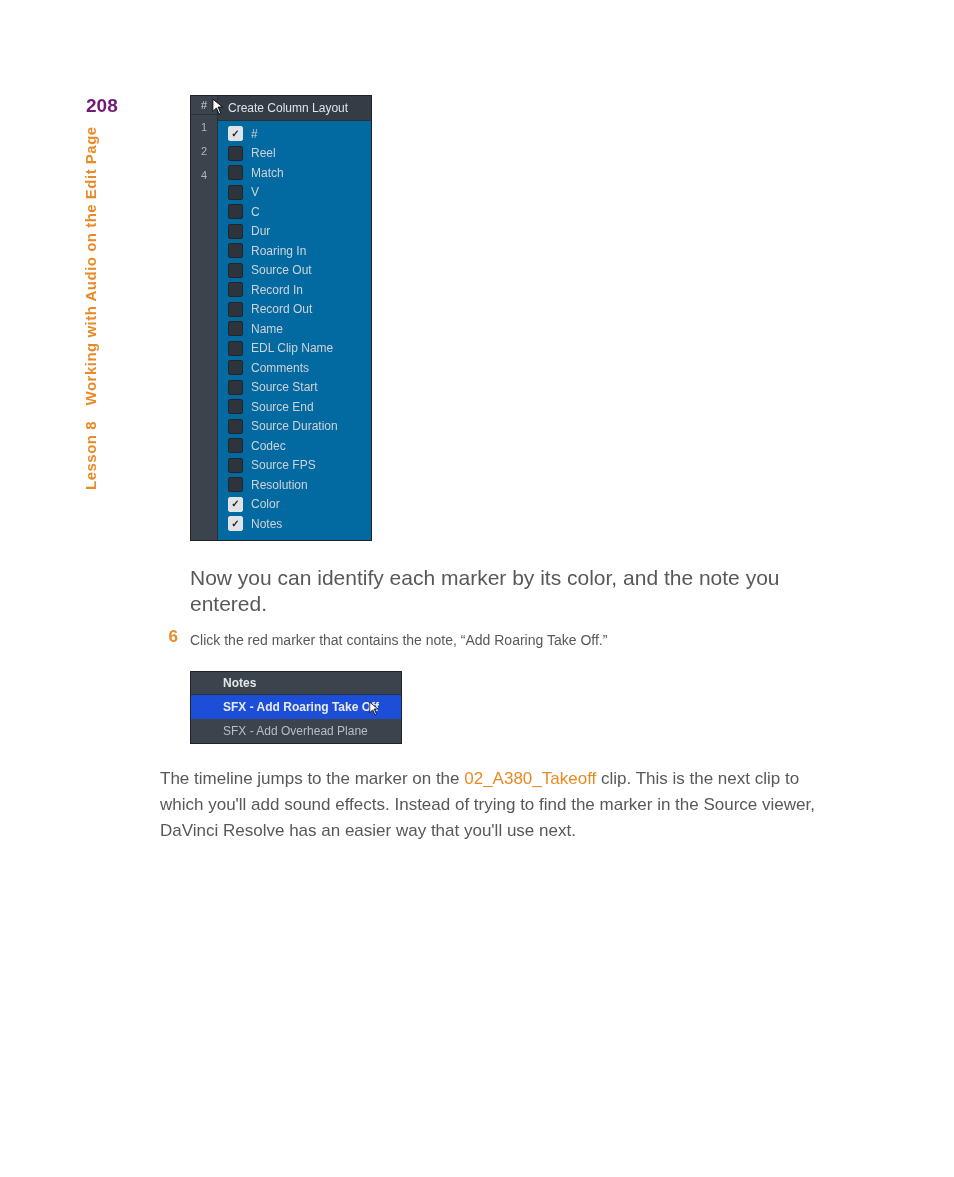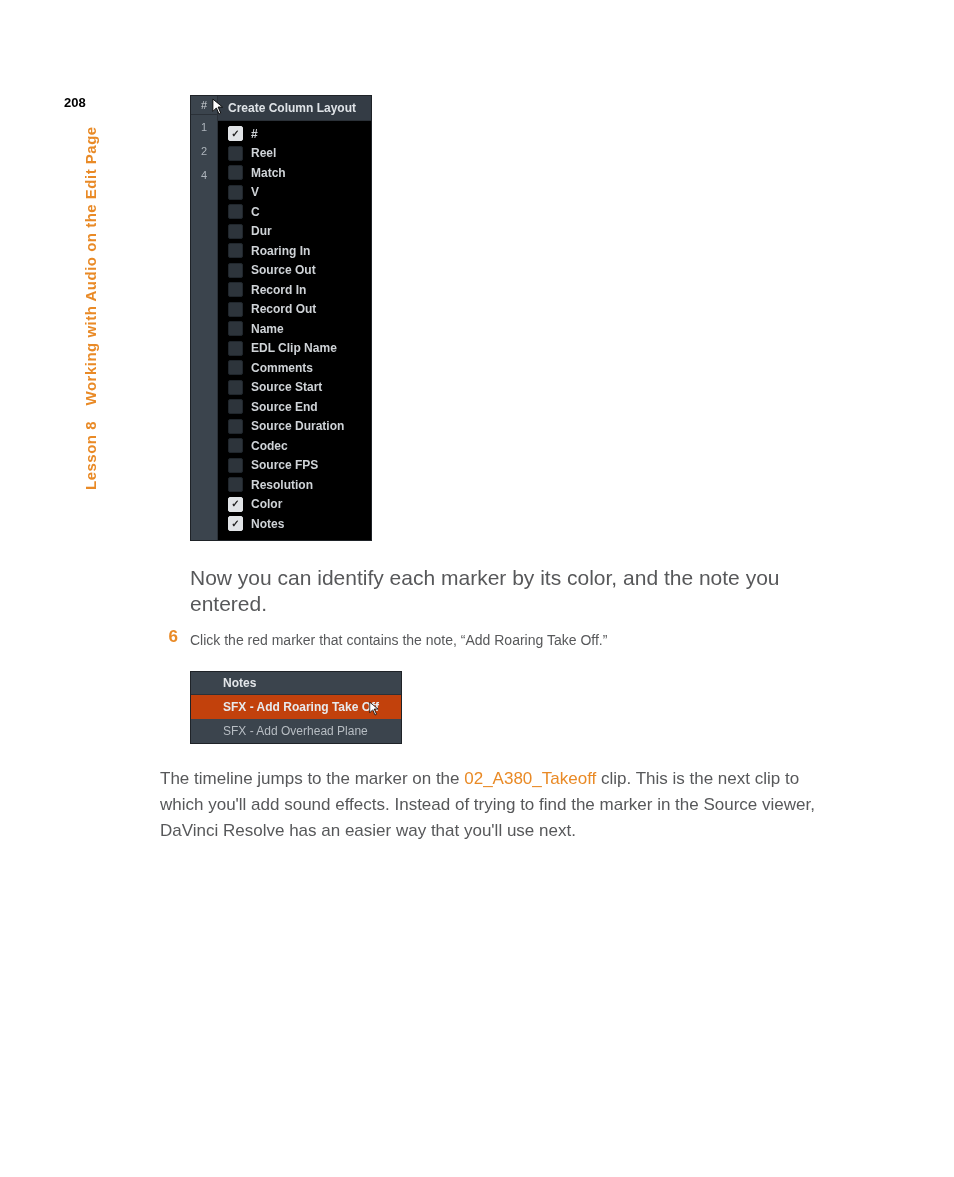--- a/index.html
+++ b/index.html
@@ -13,24 +13,24 @@
   .page {
     position: relative;
     width: 954px;
     min-height: 1177px;
     box-sizing: border-box;
     padding: 95px 100px 0 190px;
   }
   .page-number {
     position: absolute;
     top: 95px;
-    left: 64px;
-    font-size: 13px;
+    left: 86px;
+    font-size: 19px;
     font-weight: 700;
-    color: #000000;
+    color: #701a75;
   }
   .side-label {
     position: absolute;
     top: 490px;
     left: 82px;
     transform: rotate(-90deg);
     transform-origin: left top;
     white-space: nowrap;
     font-size: 15px;
     color: #e98a26;
@@ -66,22 +66,21 @@
   .row-index-col .idx {
     height: 24px;
     line-height: 24px;
     text-align: center;
     color: #aeb5bc;
     font-size: 11px;
   }
   .menu-col {
     flex: 1;
     position: relative;
-    background: #000000;
-    font-weight: bold;
+    background: #0369a1;
   }
   .menu-title {
     position: relative;
     height: 24px;
     line-height: 24px;
     padding-left: 10px;
     font-size: 12px;
     color: #dfe3e7;
     border-bottom: 1px solid #2b3138;
     background: #343c45;
@@ -172,21 +171,21 @@
     color: #e3e6e9;
     border-bottom: 1px solid #2b3138;
   }
   .notes-row {
     font-size: 12px;
     padding: 5px 0 5px 32px;
     color: #b7bdc3;
     position: relative;
   }
   .notes-row.sel {
-    background: #c2410c;
+    background: #1d4ed8;
     color: #e7eaed;
     font-weight: 600;
   }
   .cursor2 {
     position: absolute;
     right: 20px;
     top: 6px;
     width: 12px;
     height: 16px;
   }

